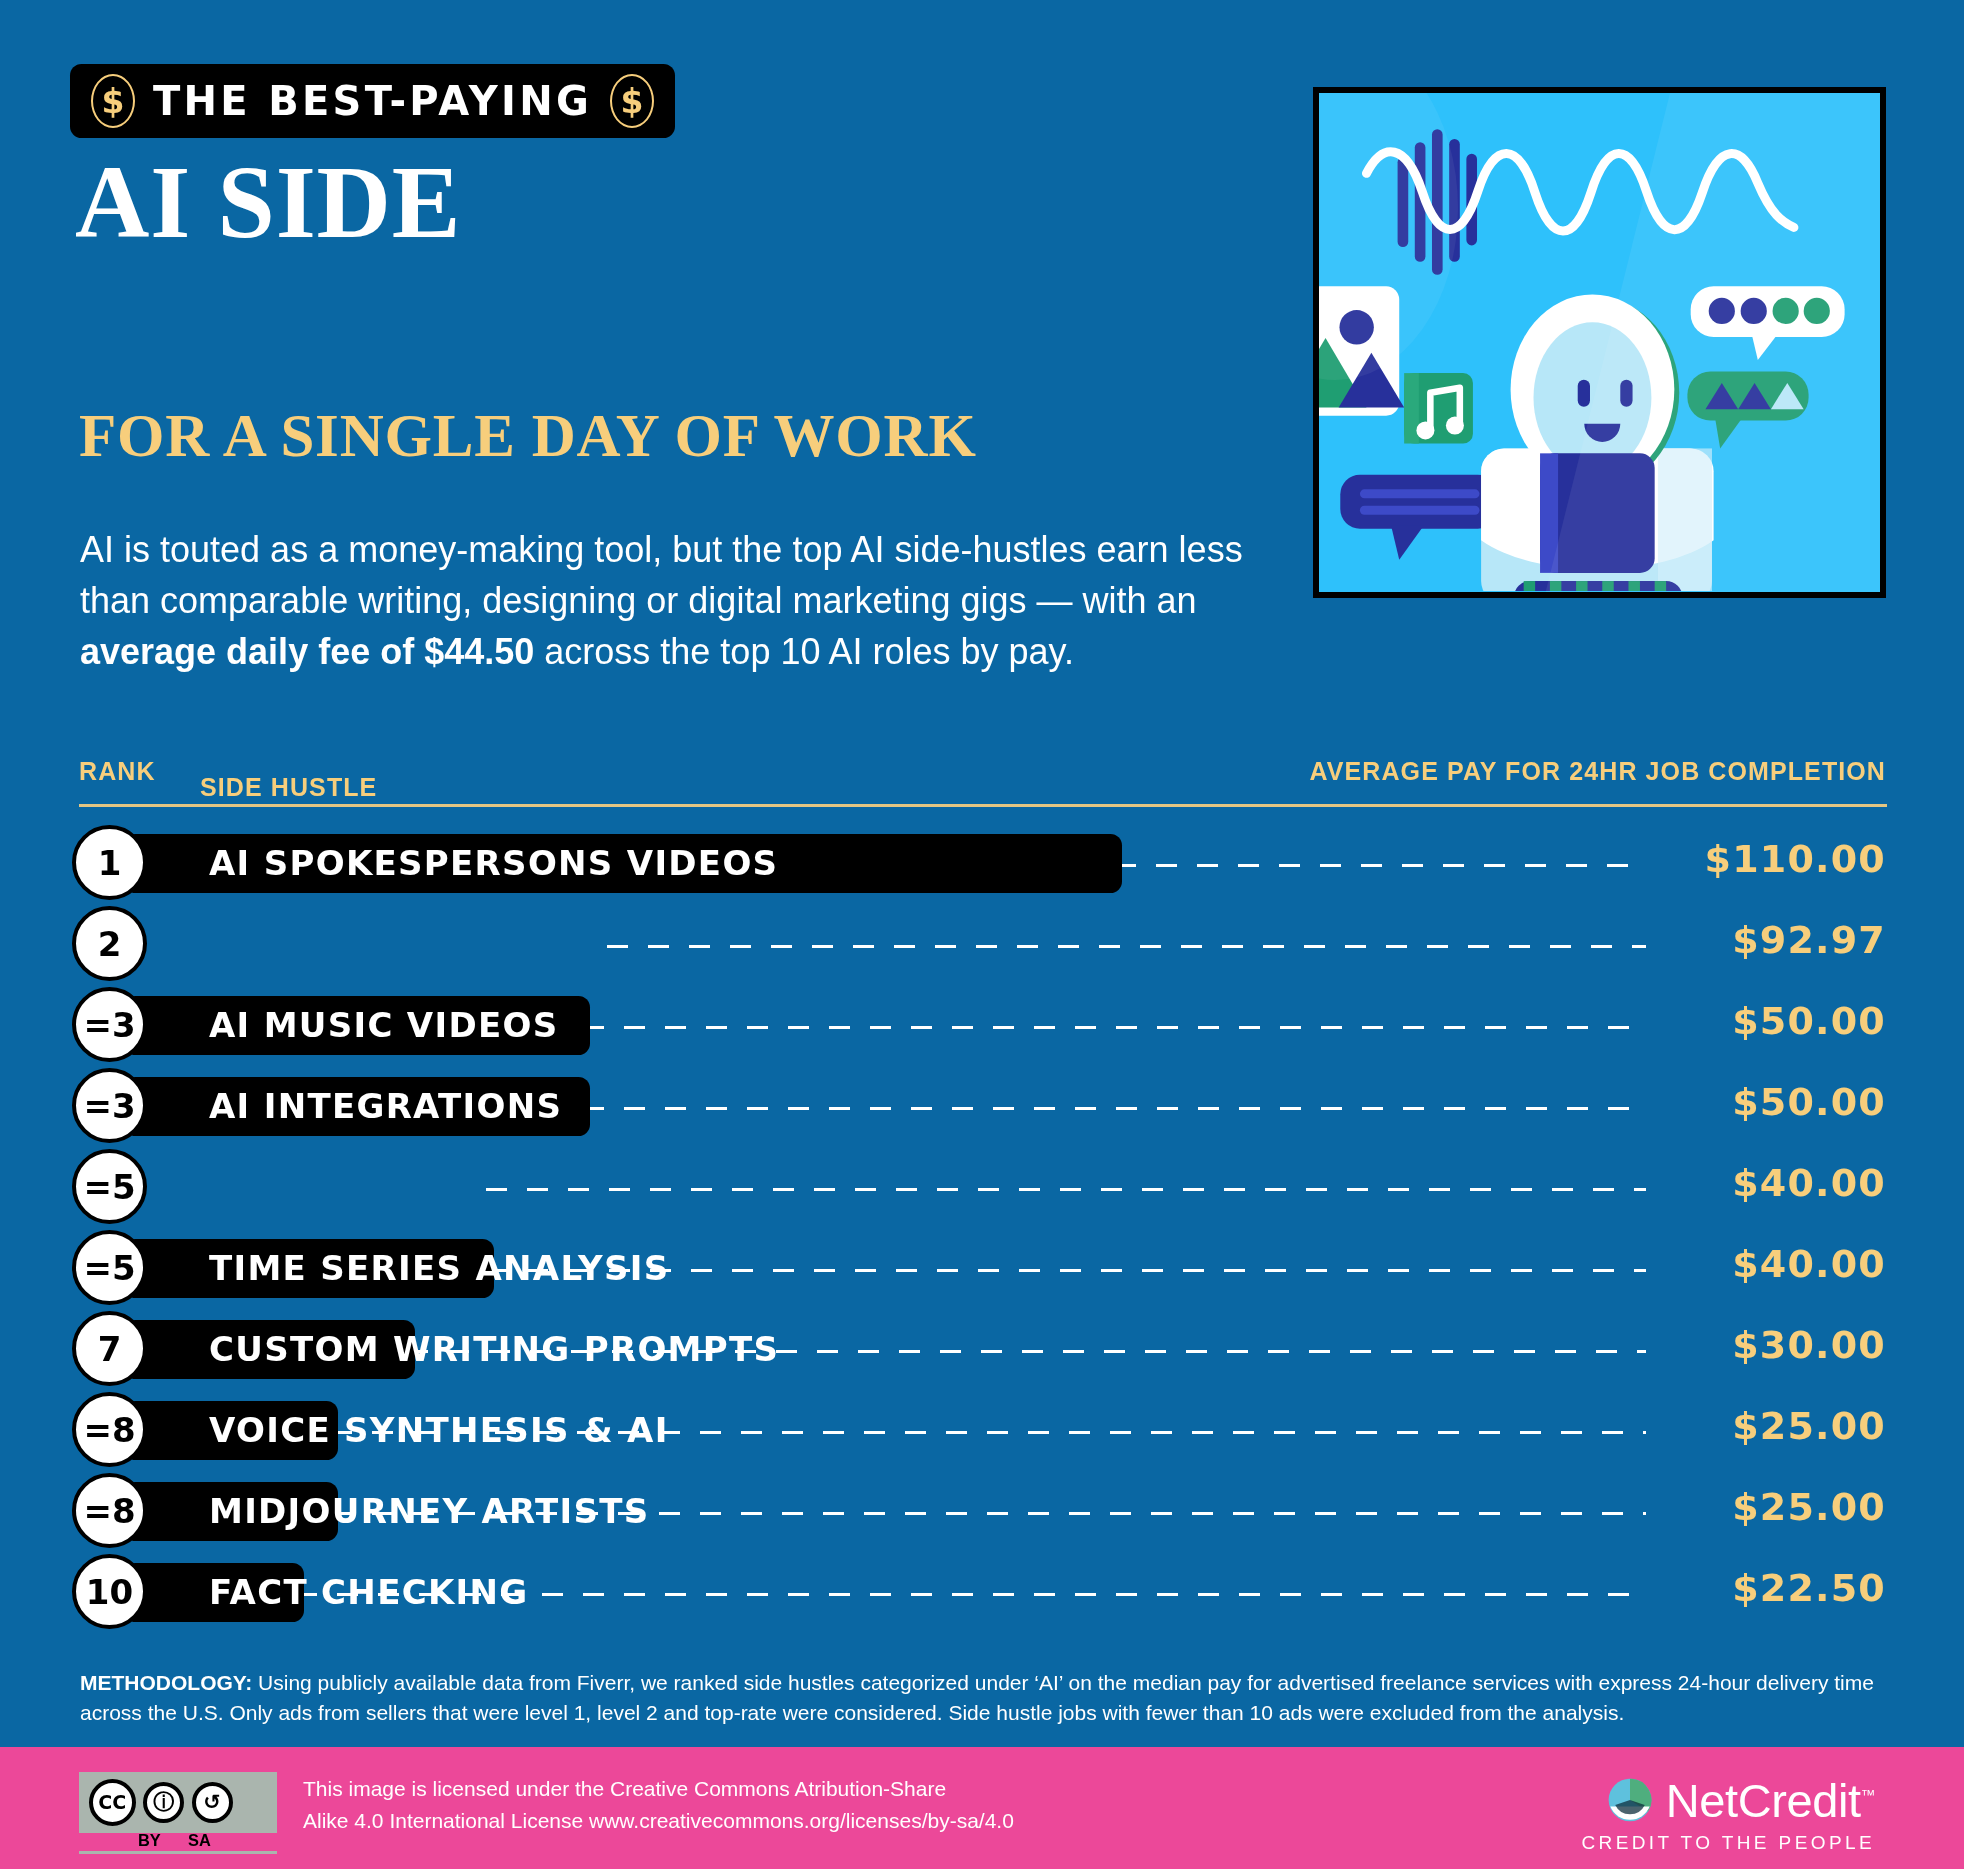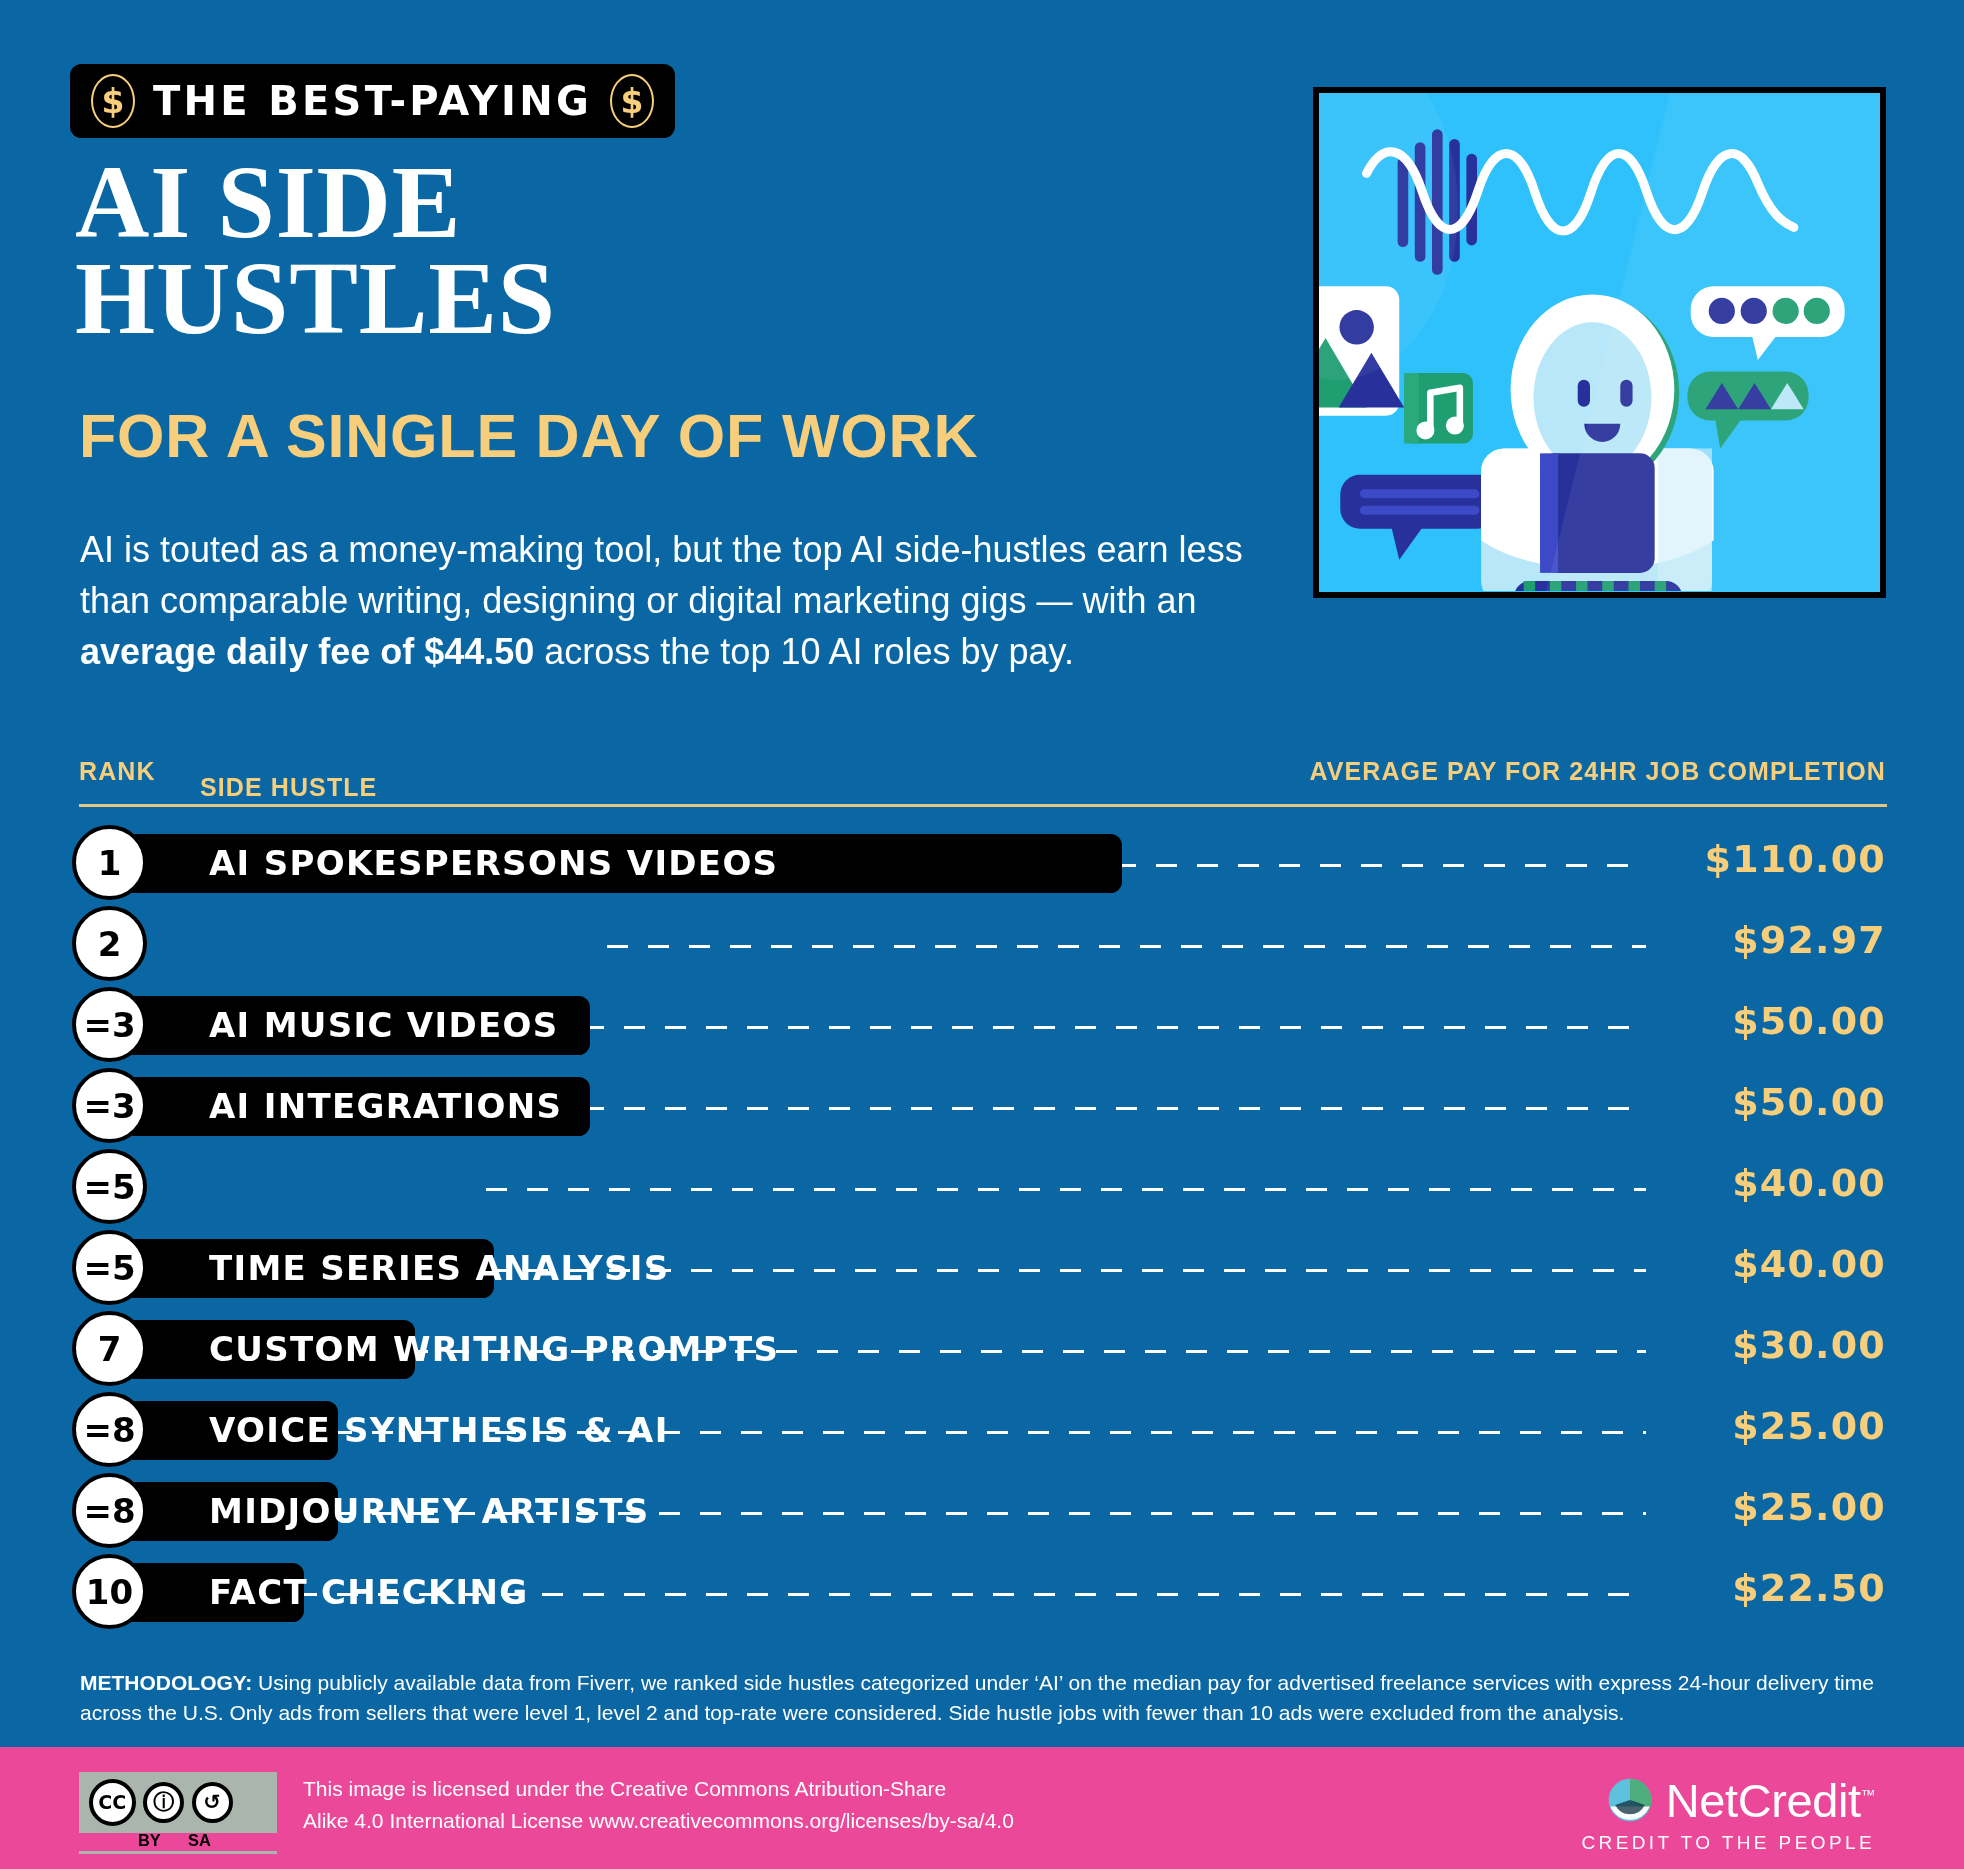--- a/index.html
+++ b/index.html
@@ -32,21 +32,21 @@
   }
 
   .title {
     position:absolute; left:75px; top:155px;
     color:#fff; font-family:"Liberation Serif", serif;
     font-weight:bold; font-size:103px; line-height:0.93;
     letter-spacing:0.8px;
   }
   .subtitle {
     position:absolute; left:79px; top:401px;
-    color:#f7ce7c; font-family:Liberation Sans, sans-serif;
+    color:#f7ce7c; font-family:Liberation Serif, serif;
     font-weight:bold; font-size:61px; letter-spacing:0.8px;
   }
   .lede {
     position:absolute; left:80px; top:524px; width:1203px;
     color:#fff; font-size:36px; line-height:1.42;
     font-family:"Liberation Sans", sans-serif;
   }
   .lede b { font-weight:bold; }
 
   
@@ -151,21 +151,20 @@
 <div class="header">
 
   <div class="eyebrow-pill">
     <div class="coin">$</div>
     <div class="eyebrow-text">THE BEST-PAYING</div>
     <div class="coin">$</div>
   </div>
 
   <div class="title">
     <div>AI SIDE</div>
-    <div>HUSTLES</div>
   </div>
 
   <div class="subtitle">FOR A SINGLE DAY OF WORK</div>
 
   <div class="lede">
     <span>AI is touted as a money-making tool, but the top AI side-hustles earn less than comparable writing, designing or digital marketing gigs — with an </span><b>average daily fee of $44.50</b><span> across the top 10 AI roles by pay.</span>
   </div>
 
   <div class="illo">
     <div class="illo-sheen"></div>

